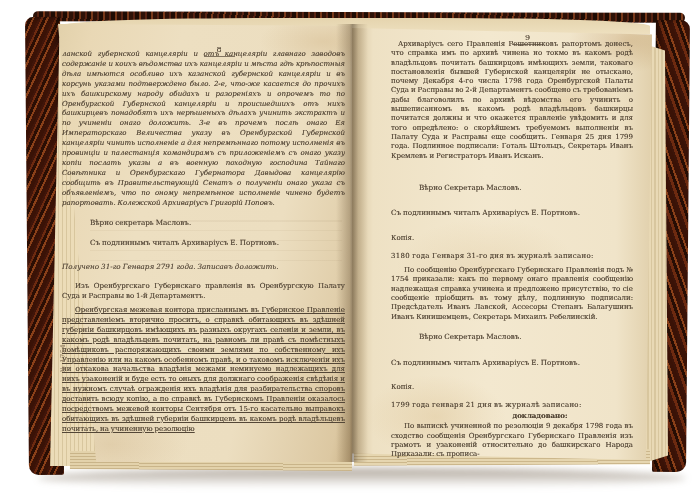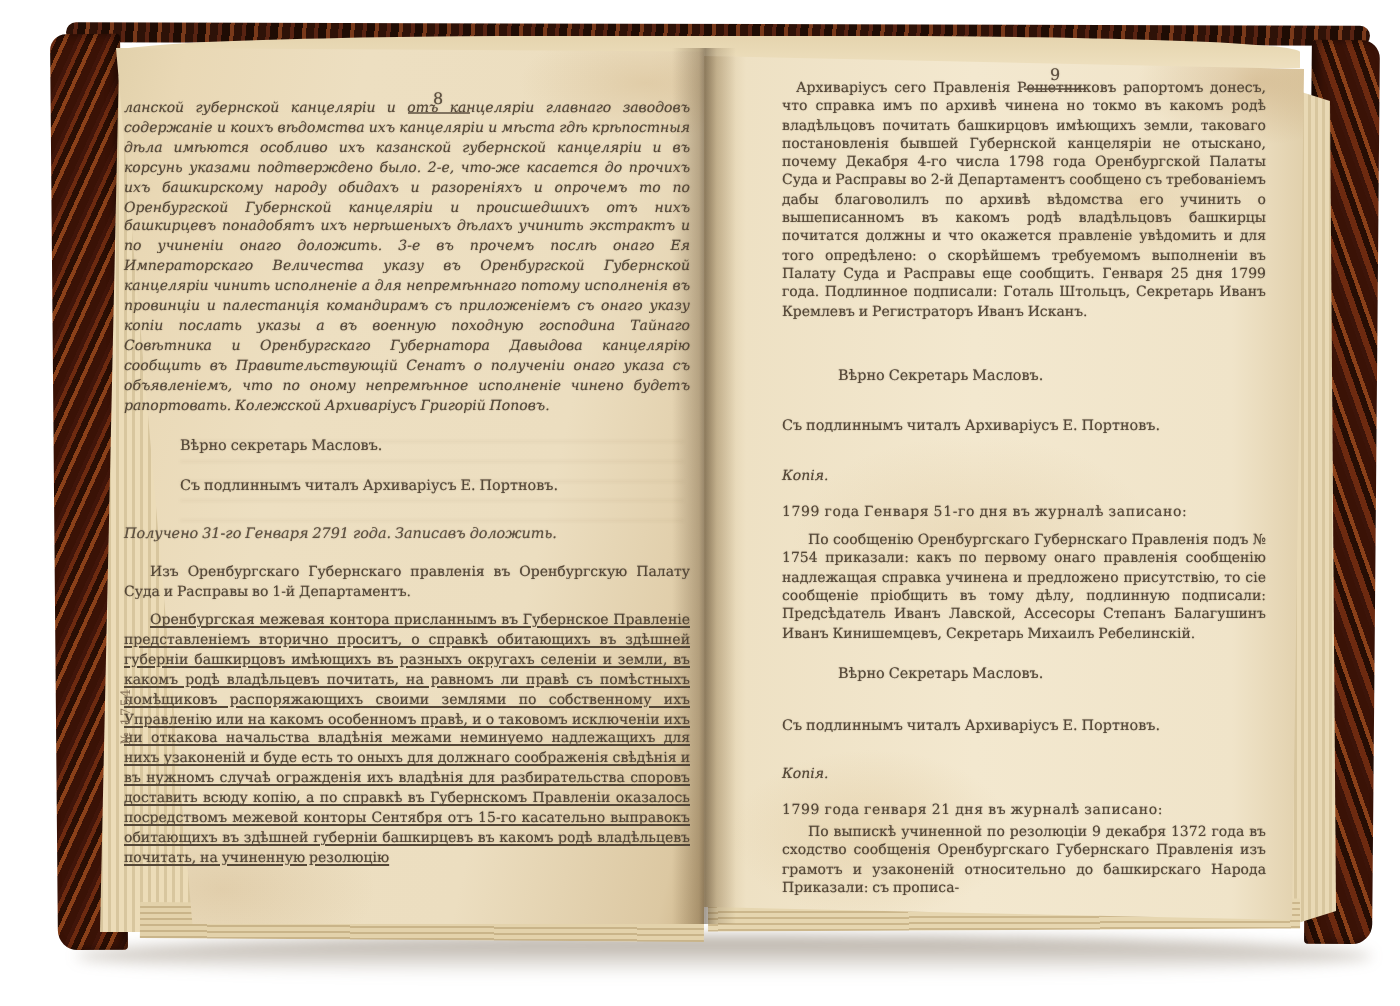--- a/index.html
+++ b/index.html
@@ -54,21 +54,21 @@
   .text-right{left:391px;top:32px;width:242px;height:430px;}
   .text-col p{position:static;margin:0;font-size:7px;line-height:9.9px;text-align:justify;word-spacing:-.3px;}
   .text-right p{line-height:9.3px;}
   .pagenum{position:static;display:block;text-align:center;font-size:8px;line-height:11px;color:#5c4f3f;}
   .pagenum span{display:inline-block;padding:0 13px 1px;border-bottom:1px solid rgba(92,79,63,.75);}
   .indent{text-indent:13px;}
   .indent-sm{text-indent:7px;}
   .sig{text-align:center;font-size:7.2px !important;}
   .shift{transform:translateX(28px);}
   .italic{font-style:italic;color:#5d5040;}
-  .kopia{text-align:center;padding-right:26px;font-style:italic;}
+  .kopia{text-align:center;padding-right:26px;}
   .journal{letter-spacing:.3px;}
   .dok{text-align:center !important;font-weight:bold;transform:translateX(28px);}
   .m1{margin-top:6px !important;font-style:italic;}  .m2{margin-top:9px !important;}  .m3{margin-top:11px !important;}
   .m4{margin-top:14px !important;} .m5{margin-top:10px !important;} .m6{margin-top:4px !important;text-decoration:underline;}
   .r1{margin-top:8px !important;}  .r2{margin-top:22px !important;} .r3{margin-top:16px !important;}
   .r4{margin-top:17px !important;} .r5{margin-top:8px !important;}  .r6{margin-top:5px !important;}
   .r7{margin-top:10px !important;} .r8{margin-top:17px !important;} .r9{margin-top:16px !important;}
   .r10{margin-top:8px !important;} .r11{margin-top:1px !important;} .r12{margin-top:2px !important;}
   .margin-note{left:-34px;top:310px;width:70px;text-align:center;transform:rotate(-90deg);
     font-size:6.5px;letter-spacing:.6px;color:#8a765c;text-shadow:none;}
@@ -107,21 +107,22 @@
   </div>
 
   <div class="text-col text-right">
     <div class="pagenum">
       <span>9</span>
     </div>
     <p class="indent-sm r1">Архиваріусъ сего Правленія Решетниковъ рапортомъ донесъ, что справка имъ по архивѣ чинена но токмо въ какомъ родѣ владѣльцовъ почитать башкирцовъ имѣющихъ земли, таковаго постановленія бывшей Губернской канцеляріи не отыскано, почему Декабря 4-го числа 1798 года Оренбургской Палаты Суда и Расправы во 2-й Департаментъ сообщено съ требованіемъ дабы благоволилъ по архивѣ вѣдомства его учинить о вышеписанномъ въ какомъ родѣ владѣльцовъ башкирцы почитатся должны и что окажется правленіе увѣдомить и для того опредѣлено: о скорѣйшемъ требуемомъ выполненіи въ Палату Суда и Расправы еще сообщить. Генваря 25 дня 1799 года. Подлинное подписали: Готаль Штольцъ, Секретарь Иванъ Кремлевъ и Регистраторъ Иванъ Исканъ.</p>
     <p class="sig shift r2">Вѣрно Секретарь Масловъ.</p>
     <p class="sig r3">Съ подлиннымъ читалъ Архиваріусъ Е. Портновъ.</p>
     <p class="kopia r4">Копія.</p>
-    <p class="journal r5">1799 года Генваря 51-го дня въ журналѣ записано:</p>
+    <p class="journal r5">3180 года Генваря 31-го дня въ журналѣ записано:</p>
     <p class="indent r6">По сообщенію Оренбургскаго Губернскаго Правленія подъ № 1754 приказали: какъ по первому онаго правленія сообщенію надлежащая справка учинена и предложено присутствію, то сіе сообщеніе пріобщить въ тому дѣлу, подлинную подписали: Предсѣдатель Иванъ Лавской, Ассесоры Степанъ Балагушинъ Иванъ Кинишемцевъ, Секретарь Михаилъ Ребелинскій.</p>
     <p class="sig shift r7">Вѣрно Секретарь Масловъ.</p>
     <p class="sig r8">Съ подлиннымъ читалъ Архиваріусъ Е. Портновъ.</p>
     <p class="kopia r9">Копія.</p>
     <p class="journal r10">1799 года генваря 21 дня въ журналѣ записано:</p>
-    <p class="indent r12">По выпискѣ учиненной по резолюціи 9 декабря 1372 года въ сходство сообщенія Оренбургскаго Губернскаго Правленія изъ грамотъ и узаконеній относительно до башкирскаго Народа Приказали: съ прописа-</p>
+    <p class="dok r11">докладовано:</p>
+    <p class="indent r12">По выпискѣ учиненной по резолюціи 9 декабря 1798 года въ сходство сообщенія Оренбургскаго Губернскаго Правленія изъ грамотъ и узаконеній относительно до башкирскаго Народа Приказали: съ прописа-</p>
   </div>
 </div>
 
 </body></html>

